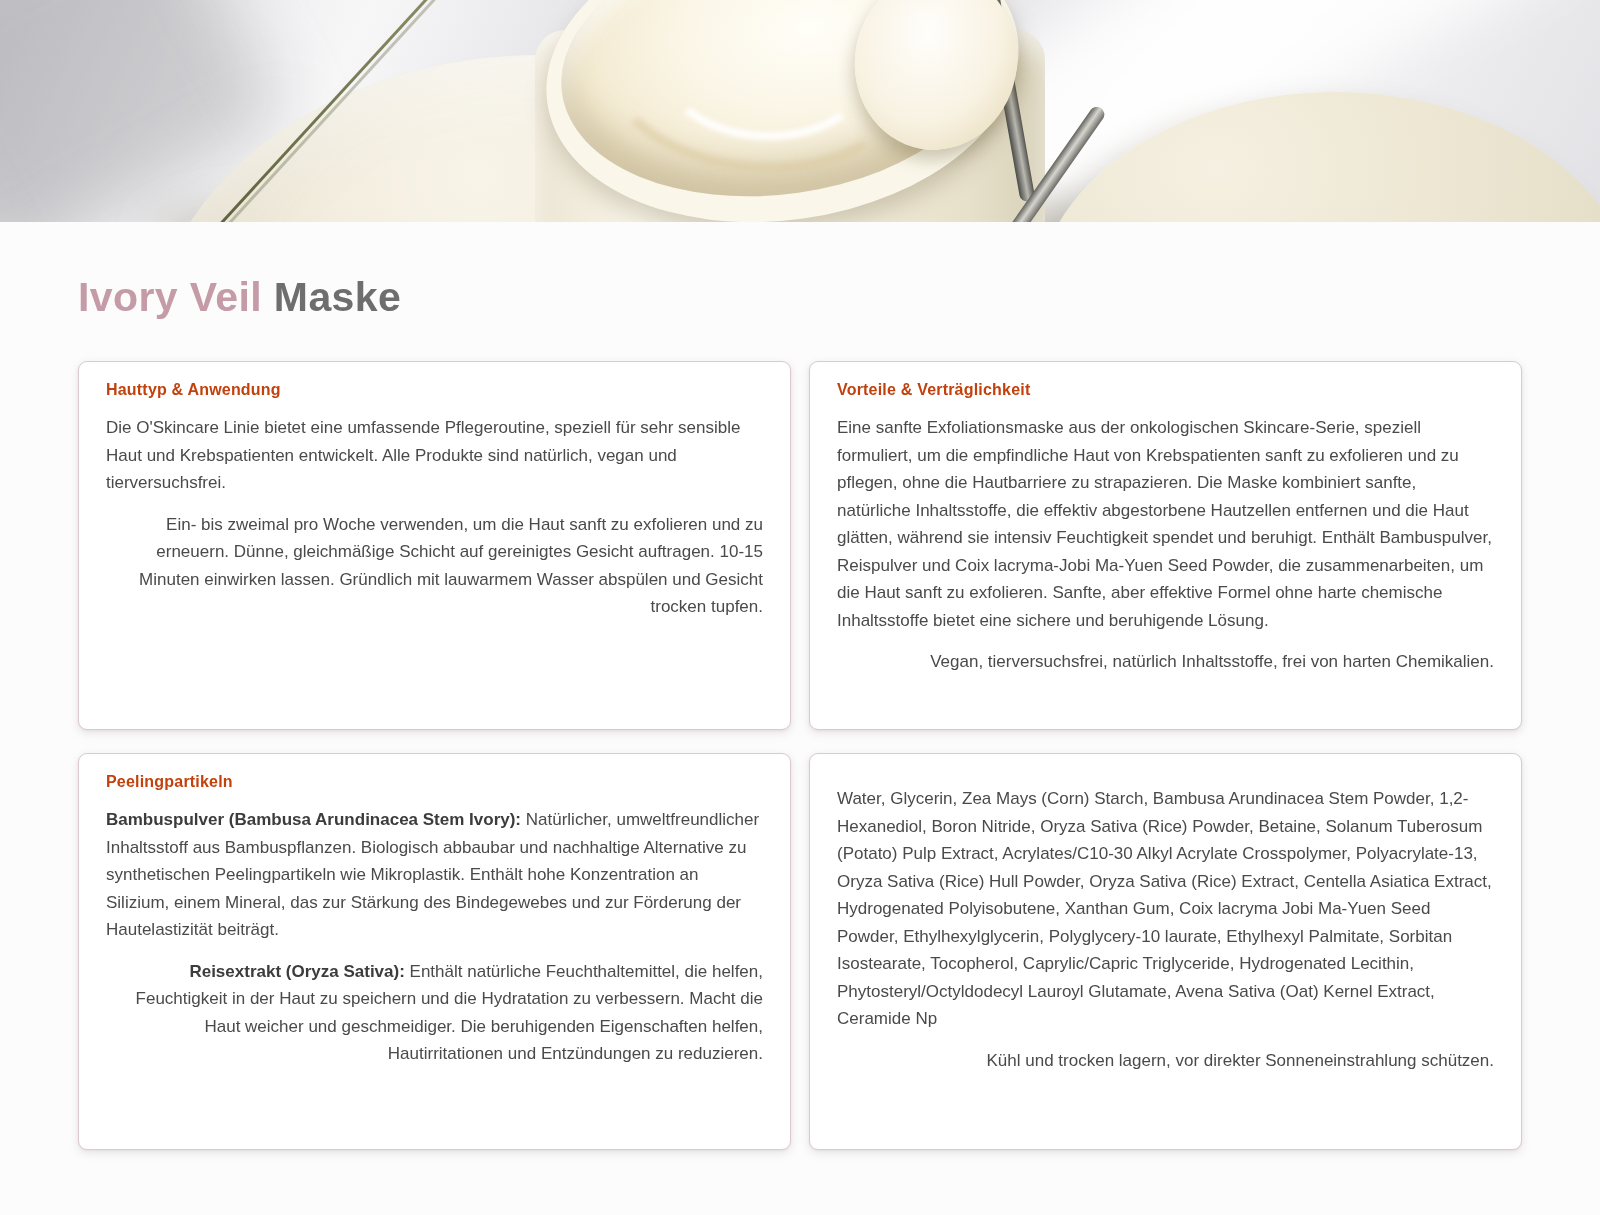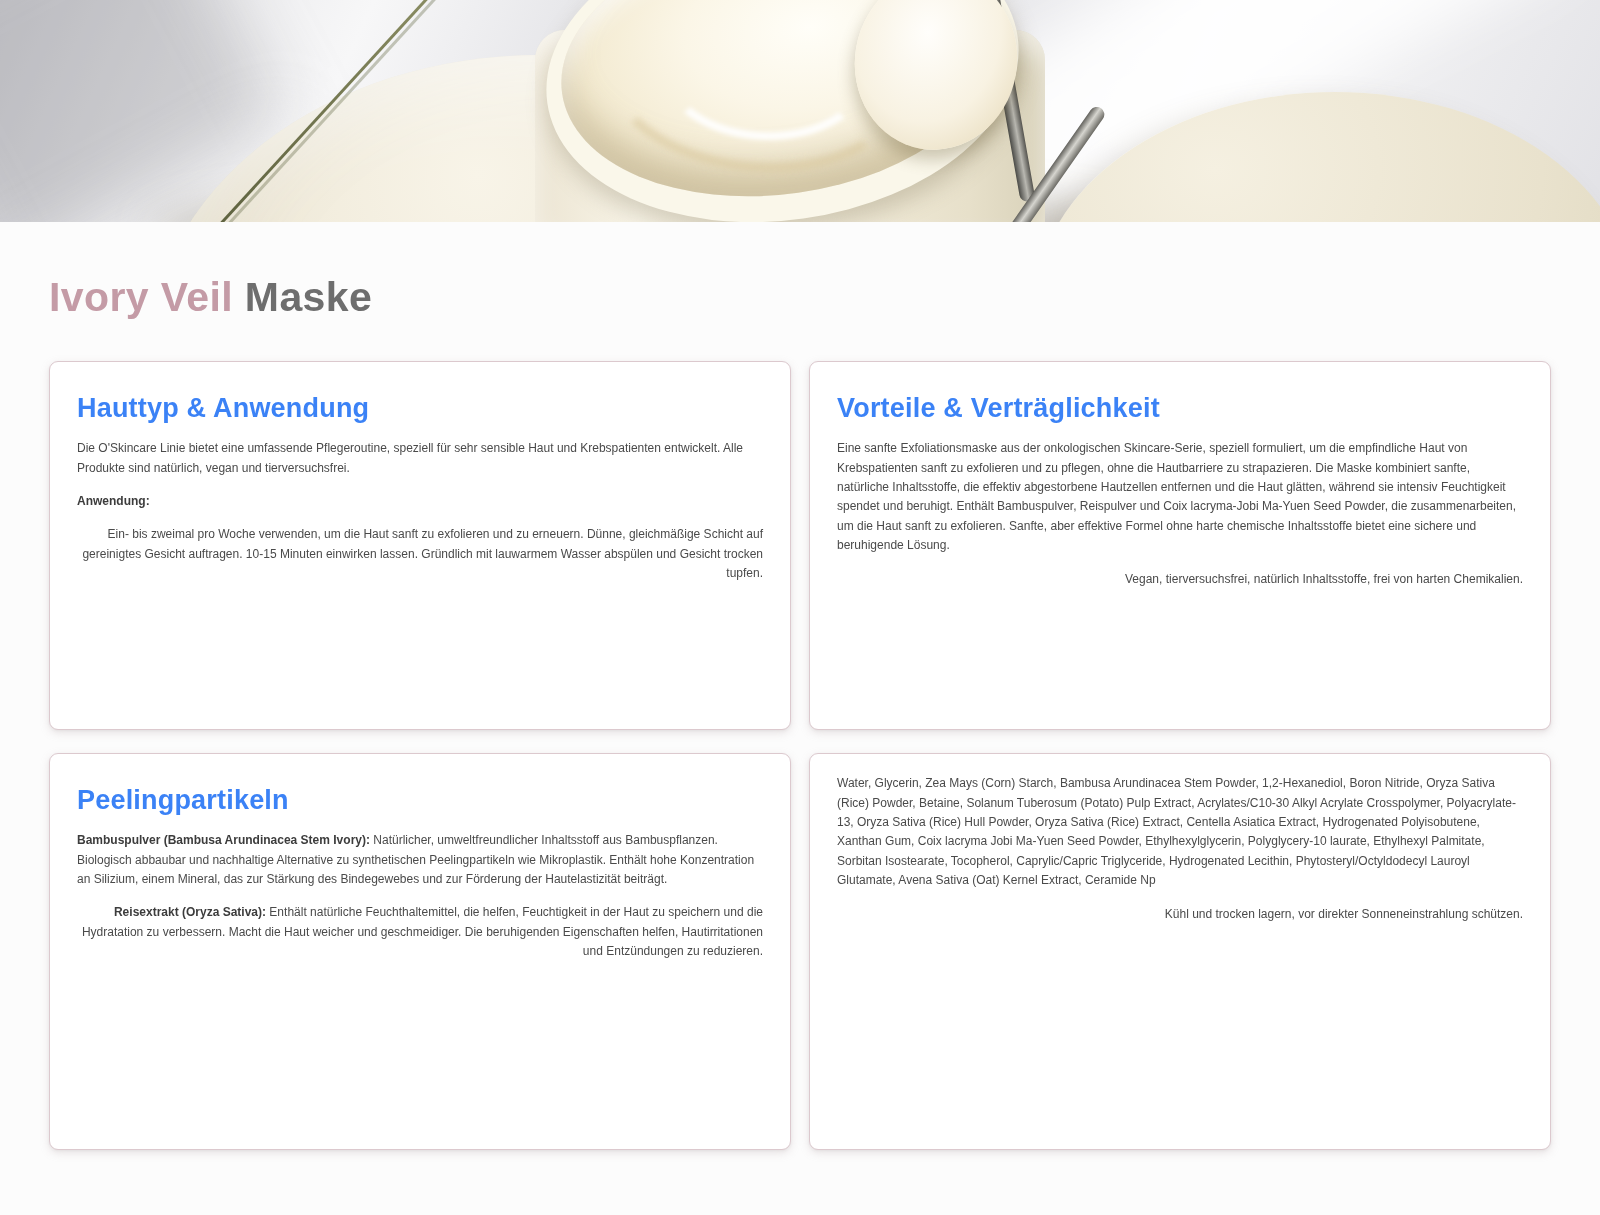--- a/index.html
+++ b/index.html
@@ -114,21 +114,21 @@
   .stem {
     left: 328px; top: -55px; width: 3px; height: 320px;
     background: linear-gradient(#8a8d63, #5f6340);
     transform: rotate(42.5deg);
     box-shadow: 6px 2px 0 rgba(95,99,64,0.35);
     z-index: 5;
   }
 
   
   .content {
-    padding: 0 49px;
+    padding: 0 78px;
   }
   .page-title {
     margin: 53px 0 41px 0;
     font-size: 41px;
     font-weight: 700;
     letter-spacing: 0.4px;
     line-height: 1.1;
   }
   .title-accent { color: #c49ba6; }
   .title-rest   { color: #6e6e6e; }
@@ -143,29 +143,29 @@
   .card {
     background: #ffffff;
     border: 1.5px solid #dcc9ce;
     border-radius: 9px;
     padding: 19px 27px 24px 27px;
     box-shadow: 0 3px 8px rgba(180,160,165,0.28), 0 1px 3px rgba(0,0,0,0.05);
   }
   .card.row-1 { min-height: 369px; }
   .card.row-2 { min-height: 397px; }
   .card h2 {
-    margin: 12px 0 15px 0;
-    font-size: 27px;
+    margin: 0 0 15px 0;
+    font-size: 16px;
     font-weight: 700;
-    color: #3b82f6;
+    color: #c2410c;
     letter-spacing: 0.2px;
   }
   .card p {
-    margin: 1px 0 14px 0;
-    font-size: 12px;
+    margin: 12px 0 14px 0;
+    font-size: 17px;
     line-height: 1.62;
     color: #4a4a4a;
   }
   .card p:last-child { margin-bottom: 0; text-align: right; }
   .card strong { color: #3c3c3c; font-weight: 700; }
 </style>
 </head>
 <body>
 
 <div class="hero">
@@ -190,21 +190,20 @@
 
   <h1 class="page-title">
     <span class="title-accent">Ivory Veil</span><span class="title-rest"> Maske</span>
   </h1>
 
   <div class="cards-grid">
 
     <section class="card row-1">
       <h2>Hauttyp &amp; Anwendung</h2>
       <p><strong></strong><span>Die O'Skincare Linie bietet eine umfassende Pflegeroutine, speziell für sehr sensible Haut und Krebspatienten entwickelt. Alle Produkte sind natürlich, vegan und tierversuchsfrei.</span></p>
-      <p><strong>Anwendung:</strong><span></span></p>
       <p><strong></strong><span>Ein- bis zweimal pro Woche verwenden, um die Haut sanft zu exfolieren und zu erneuern. Dünne, gleichmäßige Schicht auf gereinigtes Gesicht auftragen. 10-15 Minuten einwirken lassen. Gründlich mit lauwarmem Wasser abspülen und Gesicht trocken tupfen.</span></p>
     </section>
 
     <section class="card row-1">
       <h2>Vorteile &amp; Verträglichkeit</h2>
       <p><strong></strong><span>Eine sanfte Exfoliationsmaske aus der onkologischen Skincare-Serie, speziell formuliert, um die empfindliche Haut von Krebspatienten sanft zu exfolieren und zu pflegen, ohne die Hautbarriere zu strapazieren. Die Maske kombiniert sanfte, natürliche Inhaltsstoffe, die effektiv abgestorbene Hautzellen entfernen und die Haut glätten, während sie intensiv Feuchtigkeit spendet und beruhigt. Enthält Bambuspulver, Reispulver und Coix lacryma-Jobi Ma-Yuen Seed Powder, die zusammenarbeiten, um die Haut sanft zu exfolieren. Sanfte, aber effektive Formel ohne harte chemische Inhaltsstoffe bietet eine sichere und beruhigende Lösung.</span></p>
       <p><strong></strong><span>Vegan, tierversuchsfrei, natürlich Inhaltsstoffe, frei von harten Chemikalien.</span></p>
     </section>
 
     <section class="card row-2">

